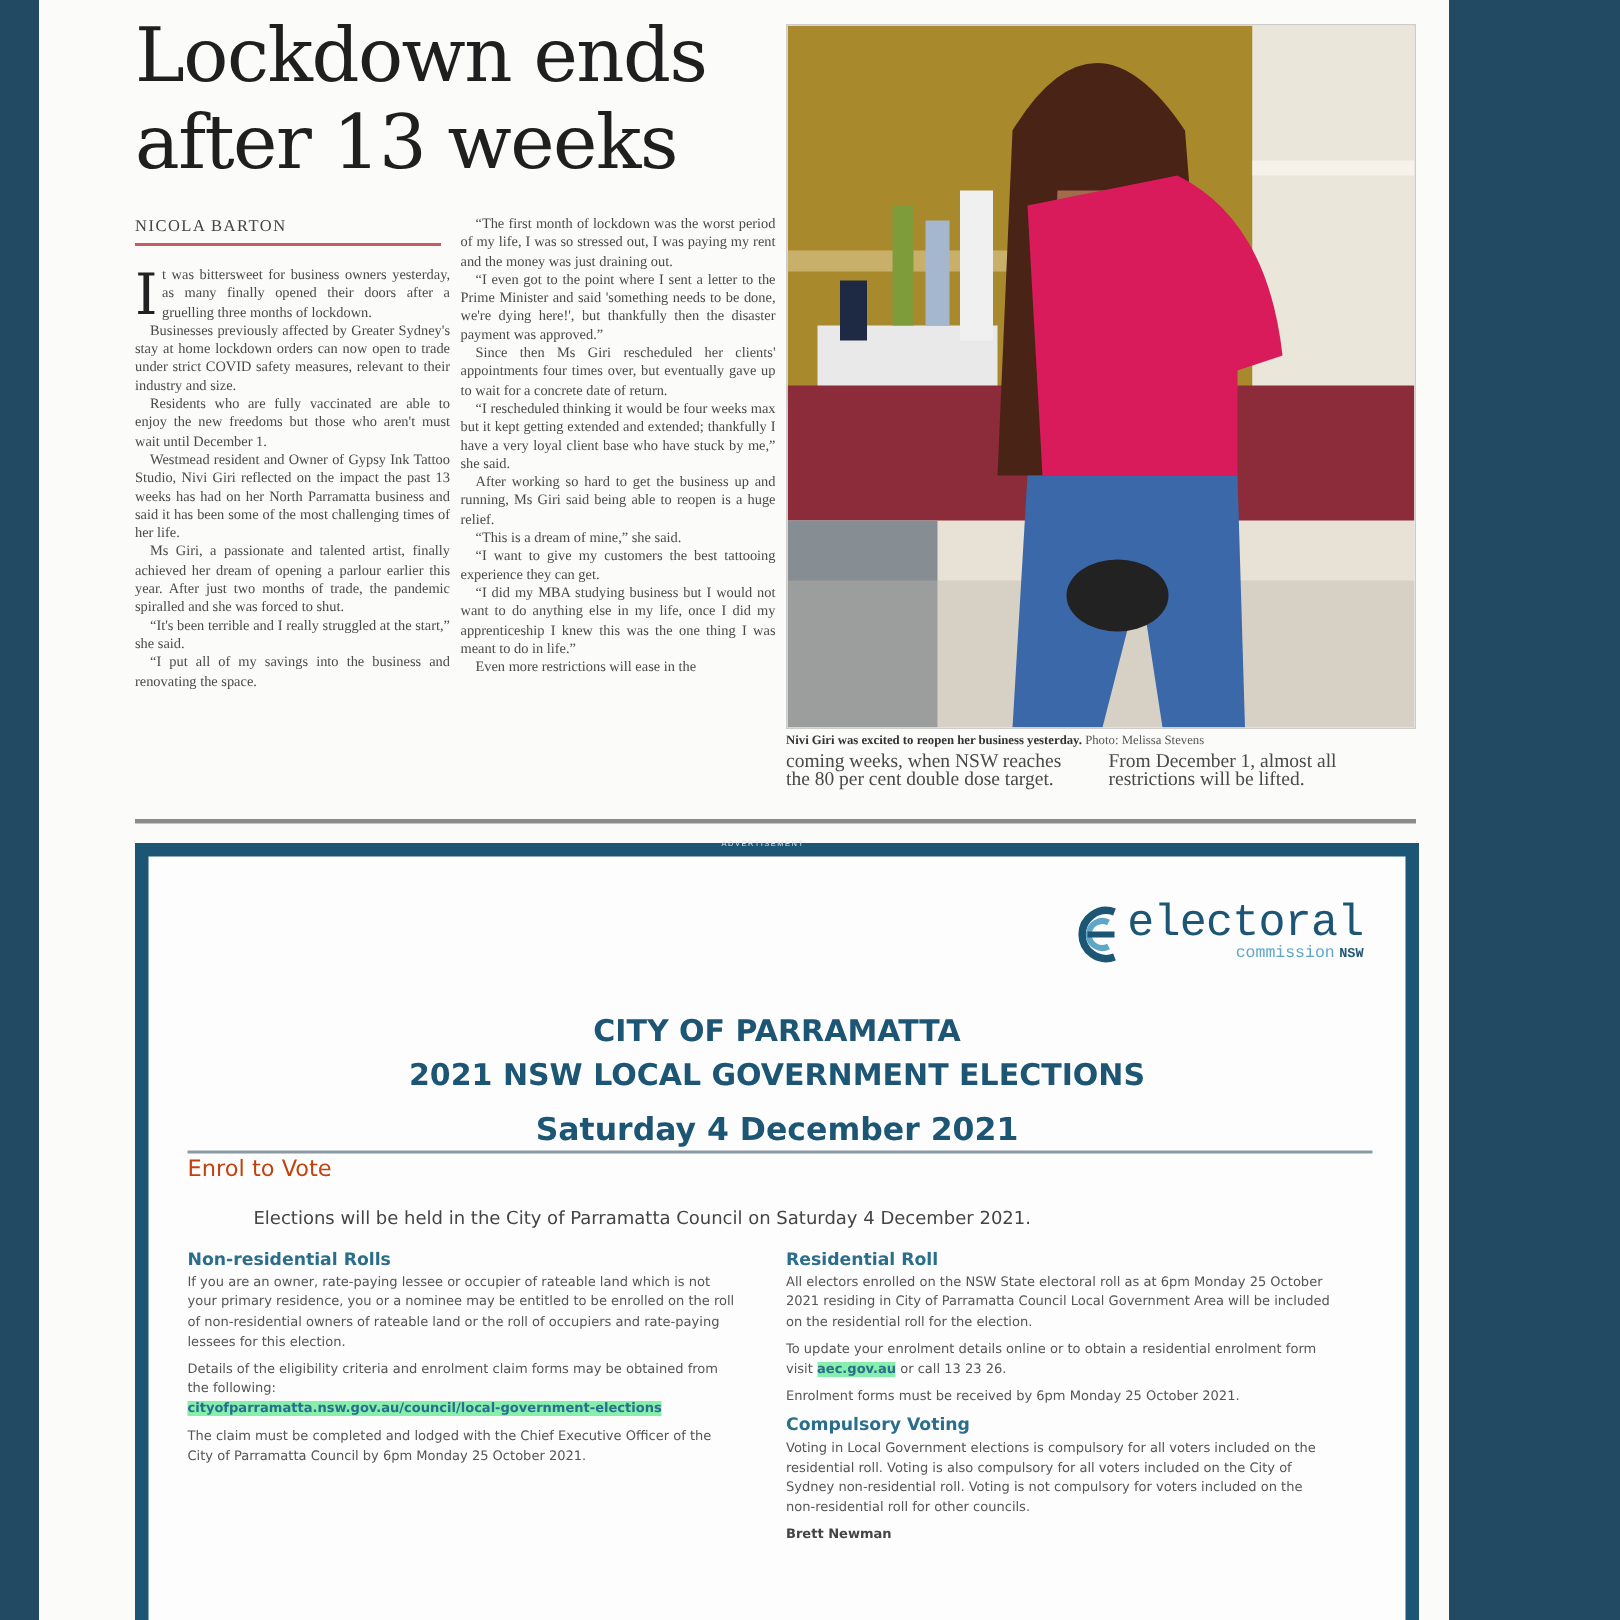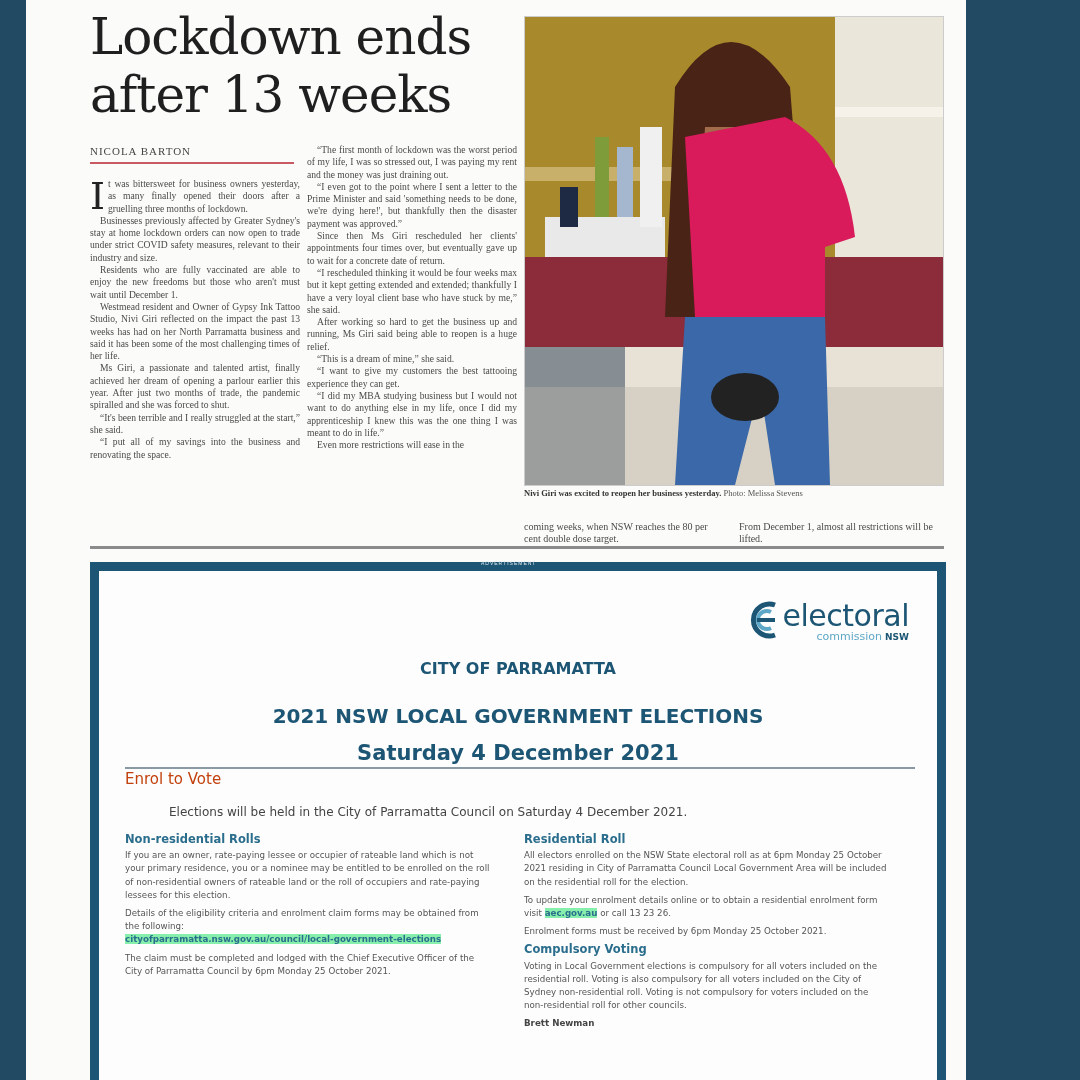--- a/index.html
+++ b/index.html
@@ -9,32 +9,32 @@
   .byline { position:absolute; left:64px; top:145px; width:204px; font-size:11px; letter-spacing:1px; color:#444; }
   .byline-rule { position:absolute; left:64px; top:162px; width:204px; height:2px; background:#c85a63; }
   .col { position:absolute; top:178px; width:210px; font-size:9.6px; line-height:12.3px; color:#4a4a4a; text-align:justify; }
   .col p { margin:0; text-indent:10px; }
   .col1 { left:64px; }
   .col2 { left:281px; top:144px; }
   .dropcap { float:left; font-size:38px; line-height:32px; margin:2px 3px 0 0; color:#222; font-family:"DejaVu Serif", serif; }
   .photo { position:absolute; left:498px; top:16px; width:418px; height:468px; border:1px solid #ccc; overflow:hidden; }
   .caption { position:absolute; left:498px; top:488px; width:420px; font-size:8.5px; color:#555; }
   .caption b { color:#333; }
-  .tail { position:absolute; top:521px; font-size:10px; line-height:12.3px; color:#4a4a4a; width:200px; }
+  .tail { position:absolute; top:501px; font-size:13px; line-height:12.3px; color:#4a4a4a; width:200px; }
   .tail1 { left:498px; } .tail2 { left:713px; }
   .sep { position:absolute; left:64px; top:546px; width:854px; height:3px; background:#8b8b8b; }
   .advert-label { position:absolute; left:455px; top:560px; font-size:5px; color:#dfe9ef; letter-spacing:1px; z-index:2; font-family:"Liberation Sans", sans-serif; }
   .ad { position:absolute; left:64px; top:562px; width:838px; height:560px; border:9px solid #1d5674; background:#fdfdfd; font-family:"DejaVu Sans", sans-serif; }
-  .ec-logo { position:absolute; right:28px; top:30px; display:flex; align-items:flex-start; }
+  .ec-logo { position:absolute; right:28px; top:30px; display:flex; align-items:flex-end;font-family:Liberation Mono, monospace; }
   .ec-mark { width:34px; height:38px; margin-right:4px; }
   .ec-word { font-size:30px; color:#1d5674; line-height:30px; letter-spacing:-0.5px; }
   .ec-sub { font-size:11px; color:#5ea7c7; text-align:right; margin-top:-1px; }
   .ec-sub b { color:#1d5674; font-size:9px; margin-left:3px; }
   .ad-title { position:absolute; left:0; width:100%; text-align:center; color:#1d5674; font-weight:bold; }
-  .t1 { top:88px; font-size:16px; } .t2 { top:133px; font-size:20px; } .t3 { top:170px; font-size:21px; }
+  .t1 { top:104px; font-size:20px; } .t2 { top:133px; font-size:20px; } .t3 { top:170px; font-size:21px; }
   .ad-rule { position:absolute; left:26px; top:196px; width:790px; height:2px; background:#8a9aa5; }
   .enrol-h { position:absolute; left:26px; top:199px; font-size:15px; font-weight:normal; color:#c2410c; }
   .enrol-p { position:absolute; left:26px; top:234px; font-size:12px; color:#444;margin-left:44px; }
   .adcol { position:absolute; top:262px; width:366px; font-size:8.7px; line-height:13.2px; color:#555; }
   .adcol h4 { margin:0 0 3px 0; font-size:11.5px; color:#2a6d8c; }
   .adcol p { margin:0 0 5px 0; }
   .adcol .link { color:#2a6d8c; font-weight:bold; background:#86efac; }
   .adcol-l { left:26px; } .adcol-r { left:425px; }
   .sig { font-weight:bold; color:#444; }
   .sidebar-date { position:absolute; left:962px; top:0; width:16px; height:200px; }

